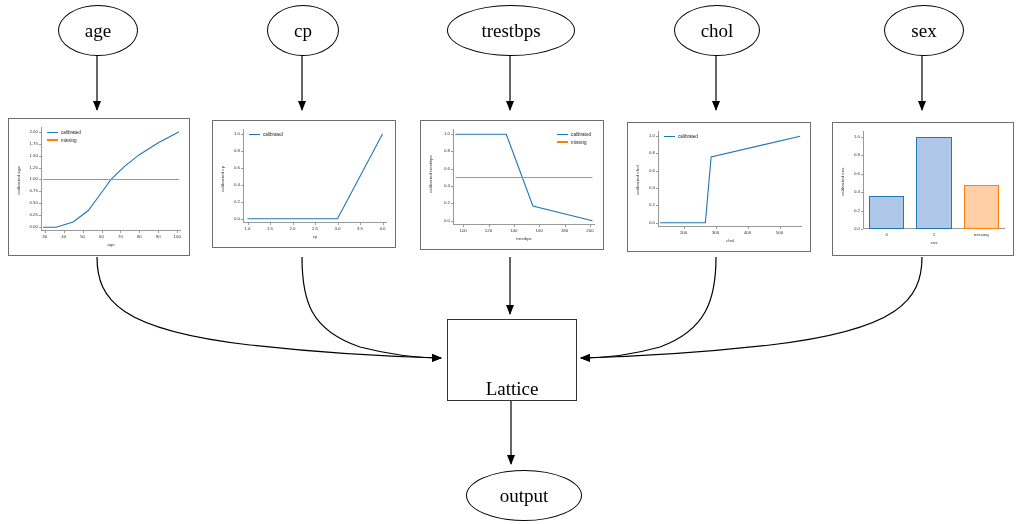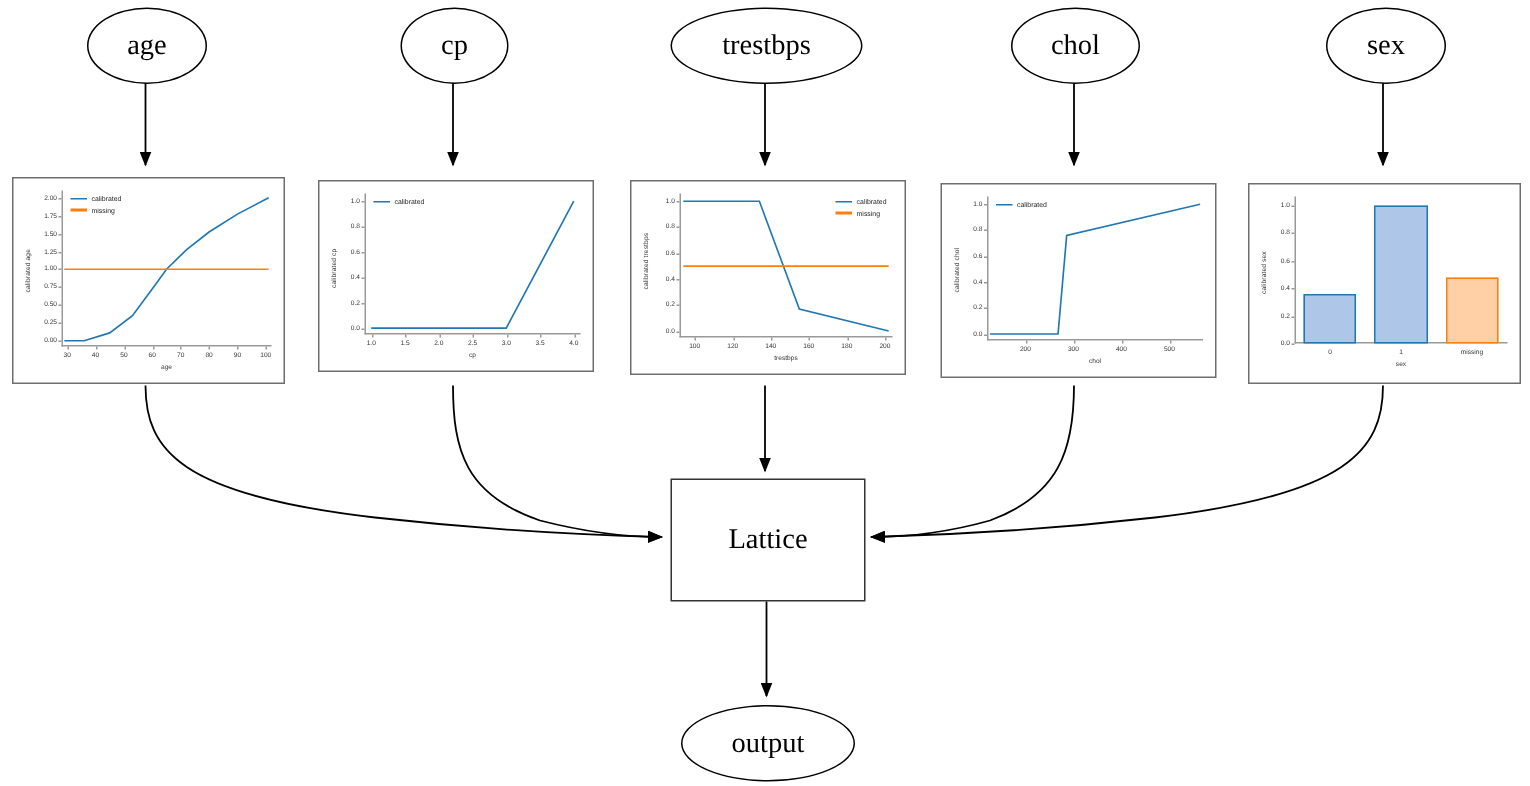--- a/index.html
+++ b/index.html
@@ -5,21 +5,21 @@
   html,body{margin:0;padding:0;background:#ffffff;}
   body{width:1020px;height:524px;position:relative;overflow:hidden;
        font-family:"Liberation Serif",serif;}
   .stage{position:absolute;left:0;top:0;width:1020px;height:524px;}
   svg.edges{position:absolute;left:0;top:0;width:1020px;height:524px;pointer-events:none;}
 
   .node-ellipse{position:absolute;border:1.2px solid #000;border-radius:50%;
       background:#fff;display:flex;align-items:center;justify-content:center;
       font-family:"Liberation Serif",serif;font-size:19px;color:#000;}
   .node-box{position:absolute;border:1.2px solid #333;background:#fff;
-      display:flex;align-items:center;justify-content:center;
+      display:flex;align-items:flex-end;justify-content:center;
       font-family:"Liberation Serif",serif;font-size:19px;color:#000;}
 
   .panel{position:absolute;border:1.5px solid #6e6e6e;background:#fff;box-sizing:border-box;}
   .plot{position:absolute;left:0;top:0;width:100%;height:100%;}
 
   .ylab{position:absolute;transform-origin:0 0;transform:rotate(-90deg);
       font-family:"Liberation Sans",sans-serif;font-size:4.4px;color:#333;
       white-space:nowrap;letter-spacing:.1px;}
   .xlab{position:absolute;font-family:"Liberation Sans",sans-serif;font-size:4.4px;
       color:#333;white-space:nowrap;text-align:center;}
@@ -284,17 +284,17 @@
         <div class="tick x" style="left: 77.3333px; width: 47.3333px; top: 108.5px;">1</div>
         <div style="position: absolute; box-sizing: border-box; left: 130.82px; top: 61.6226px; width: 35.0267px; height: 44.3774px; background: rgb(255, 208, 166); border: 0.9px solid rgb(255, 127, 14);"></div>
         <div class="tick x" style="left: 124.667px; width: 47.3333px; top: 108.5px;">missing</div>
       </div>
   </div>
 
   <div class="node-box" style="left:447px;top:319px;width:128px;height:80px;">
     <span>Lattice</span>
   </div>
 
-  <div class="node-ellipse" style="left:454px;top:470px;width:114px;height:49px;">
+  <div class="node-ellipse" style="left:466px;top:470px;width:114px;height:49px;">
     <span>output</span>
   </div>
 
 </div>
 
 </body></html>

